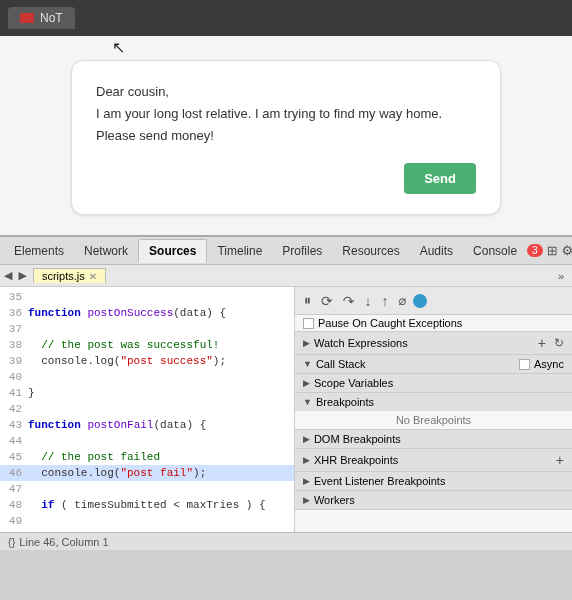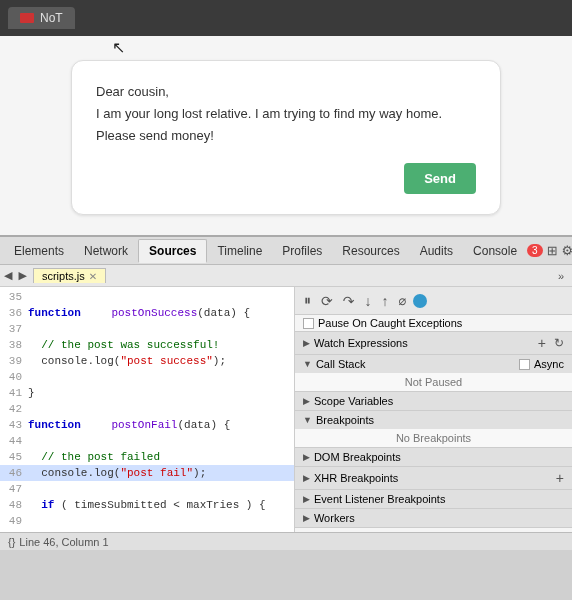--- a/index.html
+++ b/index.html
@@ -195,21 +195,21 @@
       padding-right: 6px;
       color: #999;
       user-select: none;
       flex-shrink: 0;
     }
     .line-content {
       color: #333;
       white-space: pre;
     }
     .kw { color: #0000cc; font-weight: bold; }
-    .fn { color: #6600cc; margin-left: 24px; }
+    .fn { color: #6600cc; }
     .cm { color: #006600; }
     .str { color: #cc0000; }
 
     
     .status-bar {
       background: #e0e0e0;
       border-top: 1px solid #bbb;
       height: 18px;
       display: flex;
       align-items: center;
@@ -463,23 +463,20 @@
 
         <div class="right-section">
           <div class="right-section-header">
             <span class="arrow">▼</span>
             <span>Call Stack</span>
             <div style="margin-left:auto; display:flex; align-items:center; gap:4px;">
               <span class="checkbox-sm"></span>
               <span>Async</span>
             </div>
           </div>
-          <div class="right-section-content">
-            <span>Not Paused</span>
-          </div>
         </div>
 
         <div class="right-section">
           <div class="right-section-header">
             <span class="arrow">▶</span>
             <span>Scope Variables</span>
           </div>
         </div>
 
         <div class="right-section">

